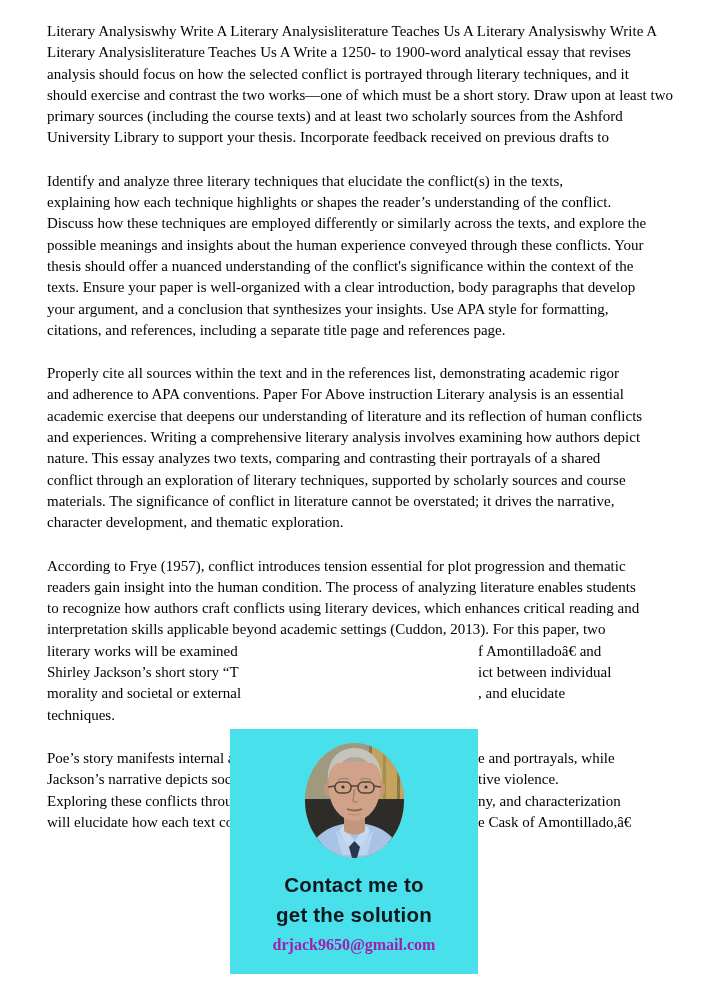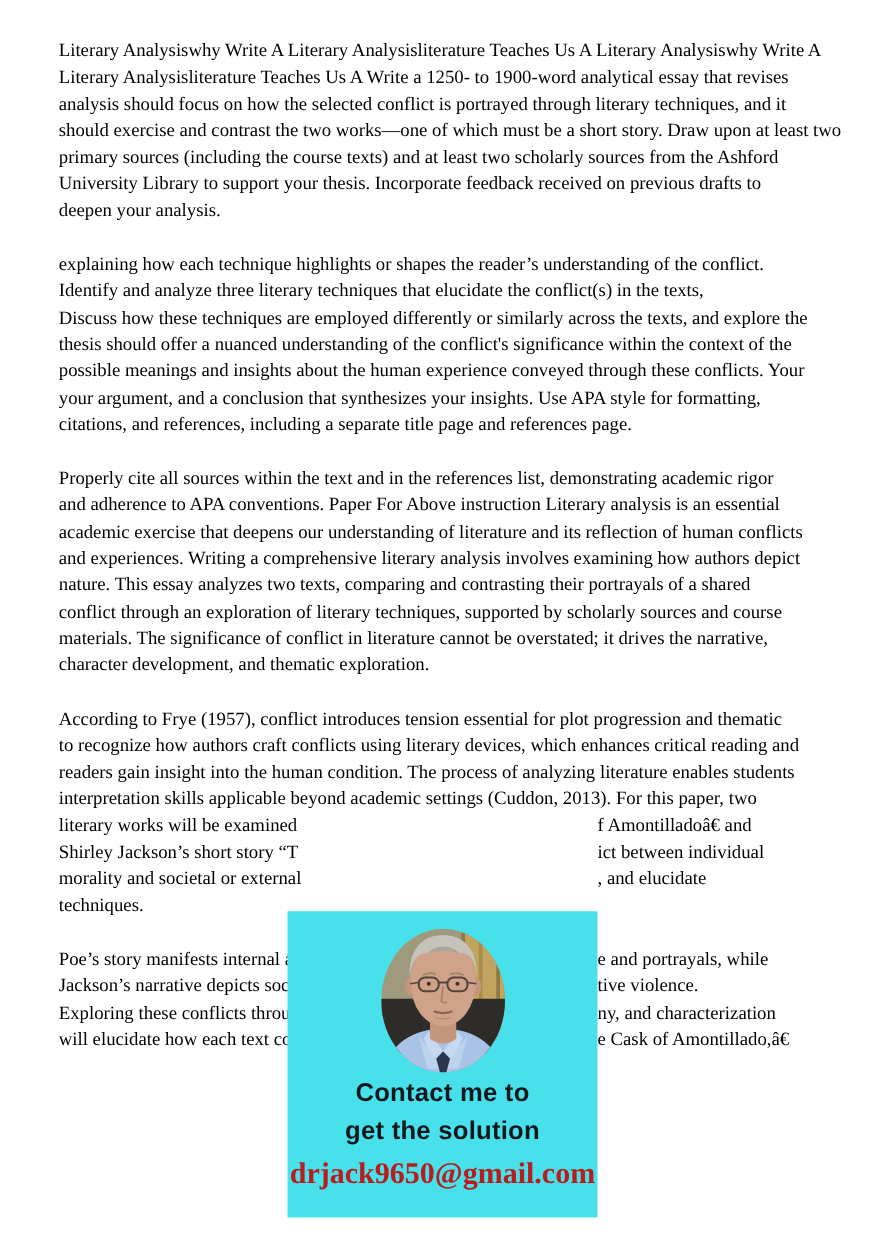--- a/index.html
+++ b/index.html
@@ -9,21 +9,21 @@
   body {
     width: 708px;
     height: 1000px;
     position: relative;
     background: #ffffff;
     overflow: hidden;
   }
   .doc {
     position: absolute;
     left: 47px;
-    top: 31px;
+    top: 21px;
     width: 614px;
     font-family: "Liberation Serif", serif;
     font-size: 15px;
     line-height: 21.3px;
     color: #000000;
   }
   .paragraph { margin: 0 0 22px 0; }
   .line {
     position: relative;
     height: 21.3px;
@@ -44,71 +44,71 @@
     z-index: 10;
     text-align: center;
   }
   .promo-photo {
     display: block;
     width: 99px;
     height: 115px;
     margin: 14px auto 0 auto;
   }
   .promo-contact {
-    margin-top: 2px;
+    margin-top: 12px;
     font-family: "Liberation Sans", sans-serif;
     font-weight: bold;
     font-size: 20.5px;
     line-height: 30px;
     letter-spacing: 0.2px;
   }
   .promo-email {
     margin-top: 6px;
     font-family: "Liberation Serif", serif;
     font-weight: bold;
-    font-size: 24px;
-    color: #b91c1c;
+    font-size: 16px;
+    color: #a21caf;
   }
 </style>
 </head>
 <body style="background: rgb(255, 255, 255);">
 
 <div class="doc" style="color: rgb(0, 0, 0);">
     <div class="paragraph">
       <div class="line">Literary Analysiswhy Write A Literary Analysisliterature Teaches Us A Literary Analysiswhy Write A</div>
       <div class="line">Literary Analysisliterature Teaches Us A Write a 1250- to 1900-word analytical essay that revises</div>
       <div class="line">analysis should focus on how the selected conflict is portrayed through literary techniques, and it</div>
       <div class="line">should exercise and contrast the two works—one of which must be a short story. Draw upon at least two</div>
       <div class="line">primary sources (including the course texts) and at least two scholarly sources from the Ashford</div>
       <div class="line">University Library to support your thesis. Incorporate feedback received on previous drafts to</div>
-      <div class="line">deepen your analysis.</div>
     </div>
     <div class="paragraph">
+      <div class="line">Identify and analyze three literary techniques that elucidate the conflict(s) in the texts,</div>
       <div class="line">explaining how each technique highlights or shapes the reader’s understanding of the conflict.</div>
-      <div class="line">Identify and analyze three literary techniques that elucidate the conflict(s) in the texts,</div>
       <div class="line">Discuss how these techniques are employed differently or similarly across the texts, and explore the</div>
+      <div class="line">possible meanings and insights about the human experience conveyed through these conflicts. Your</div>
       <div class="line">thesis should offer a nuanced understanding of the conflict's significance within the context of the</div>
-      <div class="line">possible meanings and insights about the human experience conveyed through these conflicts. Your</div>
+      <div class="line">texts. Ensure your paper is well-organized with a clear introduction, body paragraphs that develop</div>
       <div class="line">your argument, and a conclusion that synthesizes your insights. Use APA style for formatting,</div>
       <div class="line">citations, and references, including a separate title page and references page.</div>
     </div>
     <div class="paragraph">
       <div class="line">Properly cite all sources within the text and in the references list, demonstrating academic rigor</div>
       <div class="line">and adherence to APA conventions. Paper For Above instruction Literary analysis is an essential</div>
       <div class="line">academic exercise that deepens our understanding of literature and its reflection of human conflicts</div>
       <div class="line">and experiences. Writing a comprehensive literary analysis involves examining how authors depict</div>
       <div class="line">nature. This essay analyzes two texts, comparing and contrasting their portrayals of a shared</div>
       <div class="line">conflict through an exploration of literary techniques, supported by scholarly sources and course</div>
       <div class="line">materials. The significance of conflict in literature cannot be overstated; it drives the narrative,</div>
       <div class="line">character development, and thematic exploration.</div>
     </div>
     <div class="paragraph">
       <div class="line">According to Frye (1957), conflict introduces tension essential for plot progression and thematic</div>
+      <div class="line">readers gain insight into the human condition. The process of analyzing literature enables students</div>
       <div class="line">to recognize how authors craft conflicts using literary devices, which enhances critical reading and</div>
-      <div class="line">readers gain insight into the human condition. The process of analyzing literature enables students</div>
       <div class="line">interpretation skills applicable beyond academic settings (Cuddon, 2013). For this paper, two</div>
       <div class="line"><span class="frag-left">literary works will be examined</span><span class="frag-right">f Amontilladoâ€ and</span></div>
       <div class="line"><span class="frag-left">Shirley Jackson’s short story “T</span><span class="frag-right">ict between individual</span></div>
       <div class="line"><span class="frag-left">morality and societal or external</span><span class="frag-right">, and elucidate</span></div>
       <div class="line">techniques.</div>
     </div>
     <div class="paragraph">
       <div class="line"><span class="frag-left">Poe’s story manifests internal an</span><span class="frag-right">e and portrayals, while</span></div>
       <div class="line"><span class="frag-left">Jackson’s narrative depicts soci</span><span class="frag-right">tive violence.</span></div>
       <div class="line"><span class="frag-left">Exploring these conflicts throug</span><span class="frag-right">ny, and characterization</span></div>

